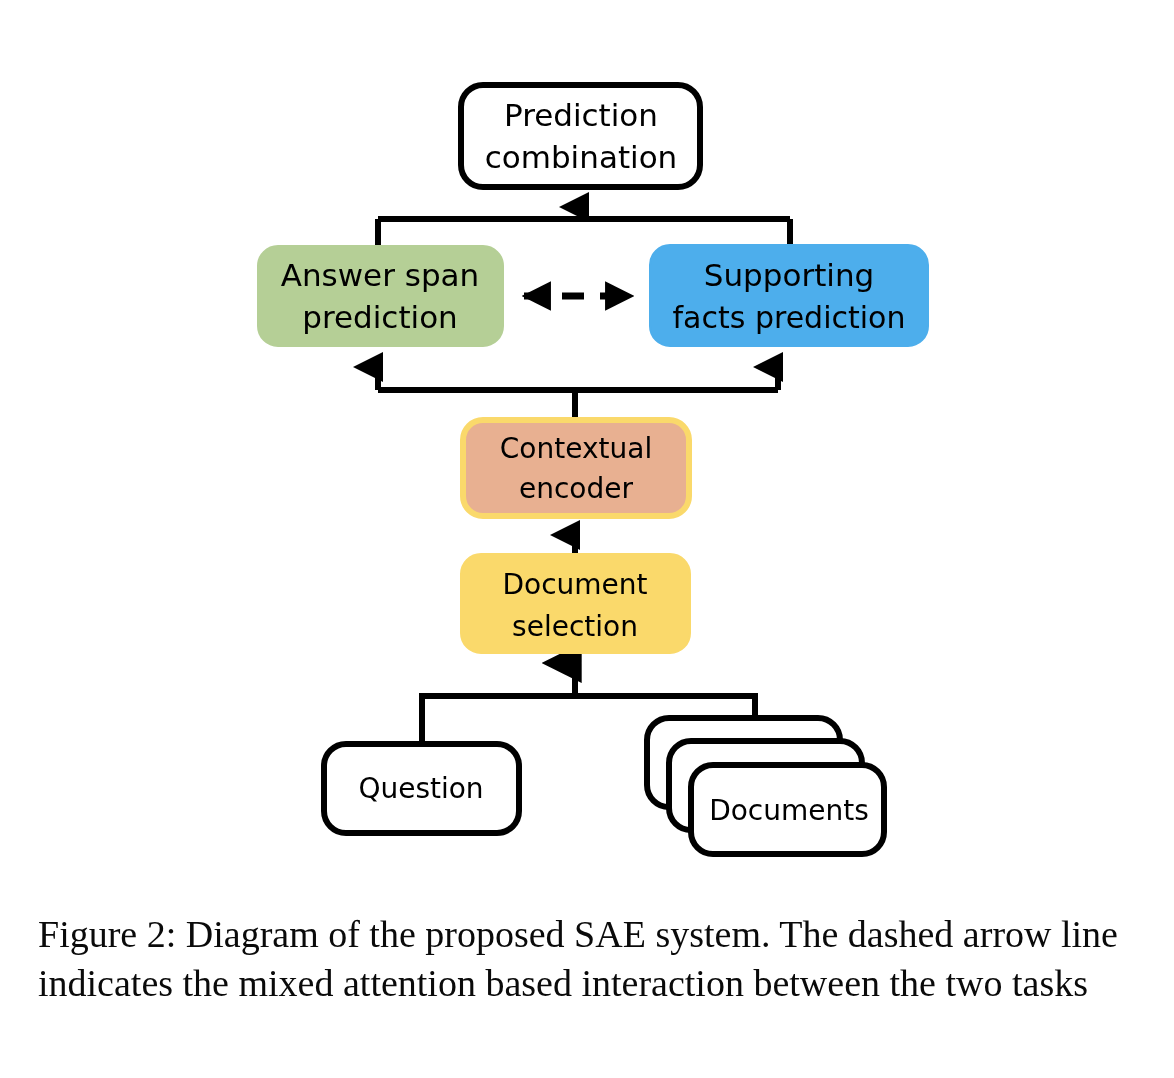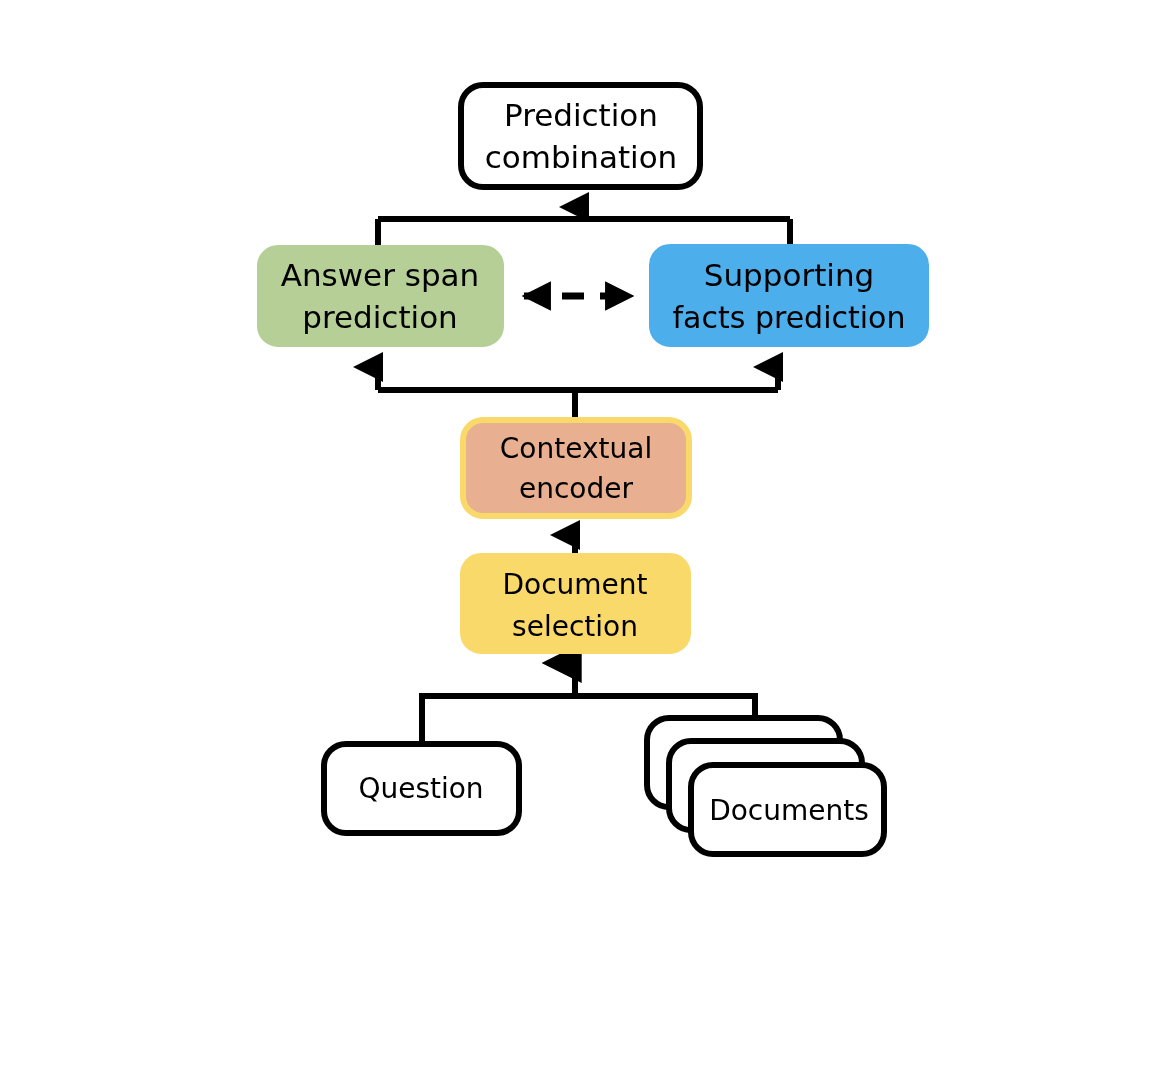--- a/index.html
+++ b/index.html
@@ -161,14 +161,15 @@
 
     <g>
       <rect class="stroke-box" x="647" y="703" width="193" height="89" rx="22" ry="22"></rect>
       <rect class="stroke-box" x="669" y="726" width="193" height="89" rx="22" ry="22"></rect>
       <rect class="stroke-box" x="691" y="750" width="193" height="89" rx="22" ry="22"></rect>
       <text class="node-label small" x="789" y="797">Documents</text>
     </g>
 
   </svg>
 
+  <div class="caption">Figure 2: Diagram of the proposed SAE system. The dashed arrow line indicates the mixed attention based interaction between the two tasks</div>
 
 </div>
 
 </body></html>

